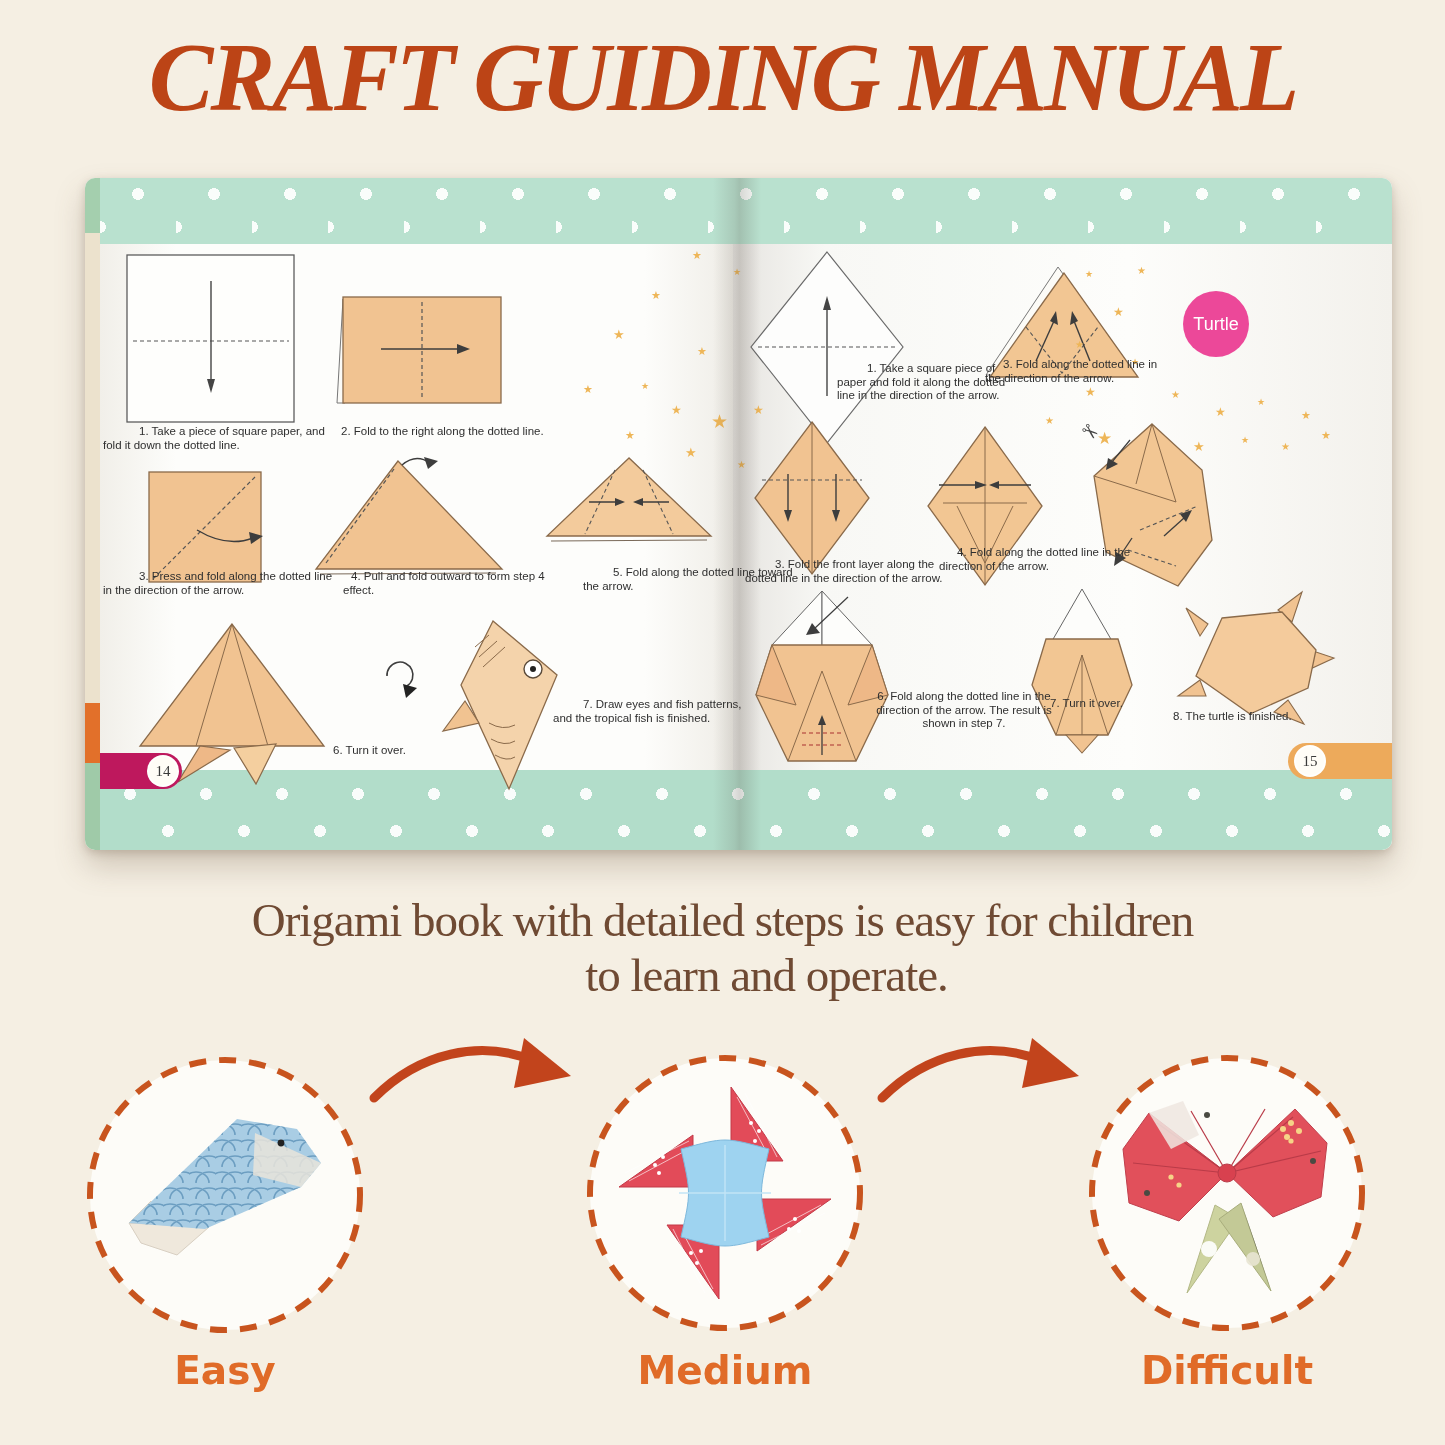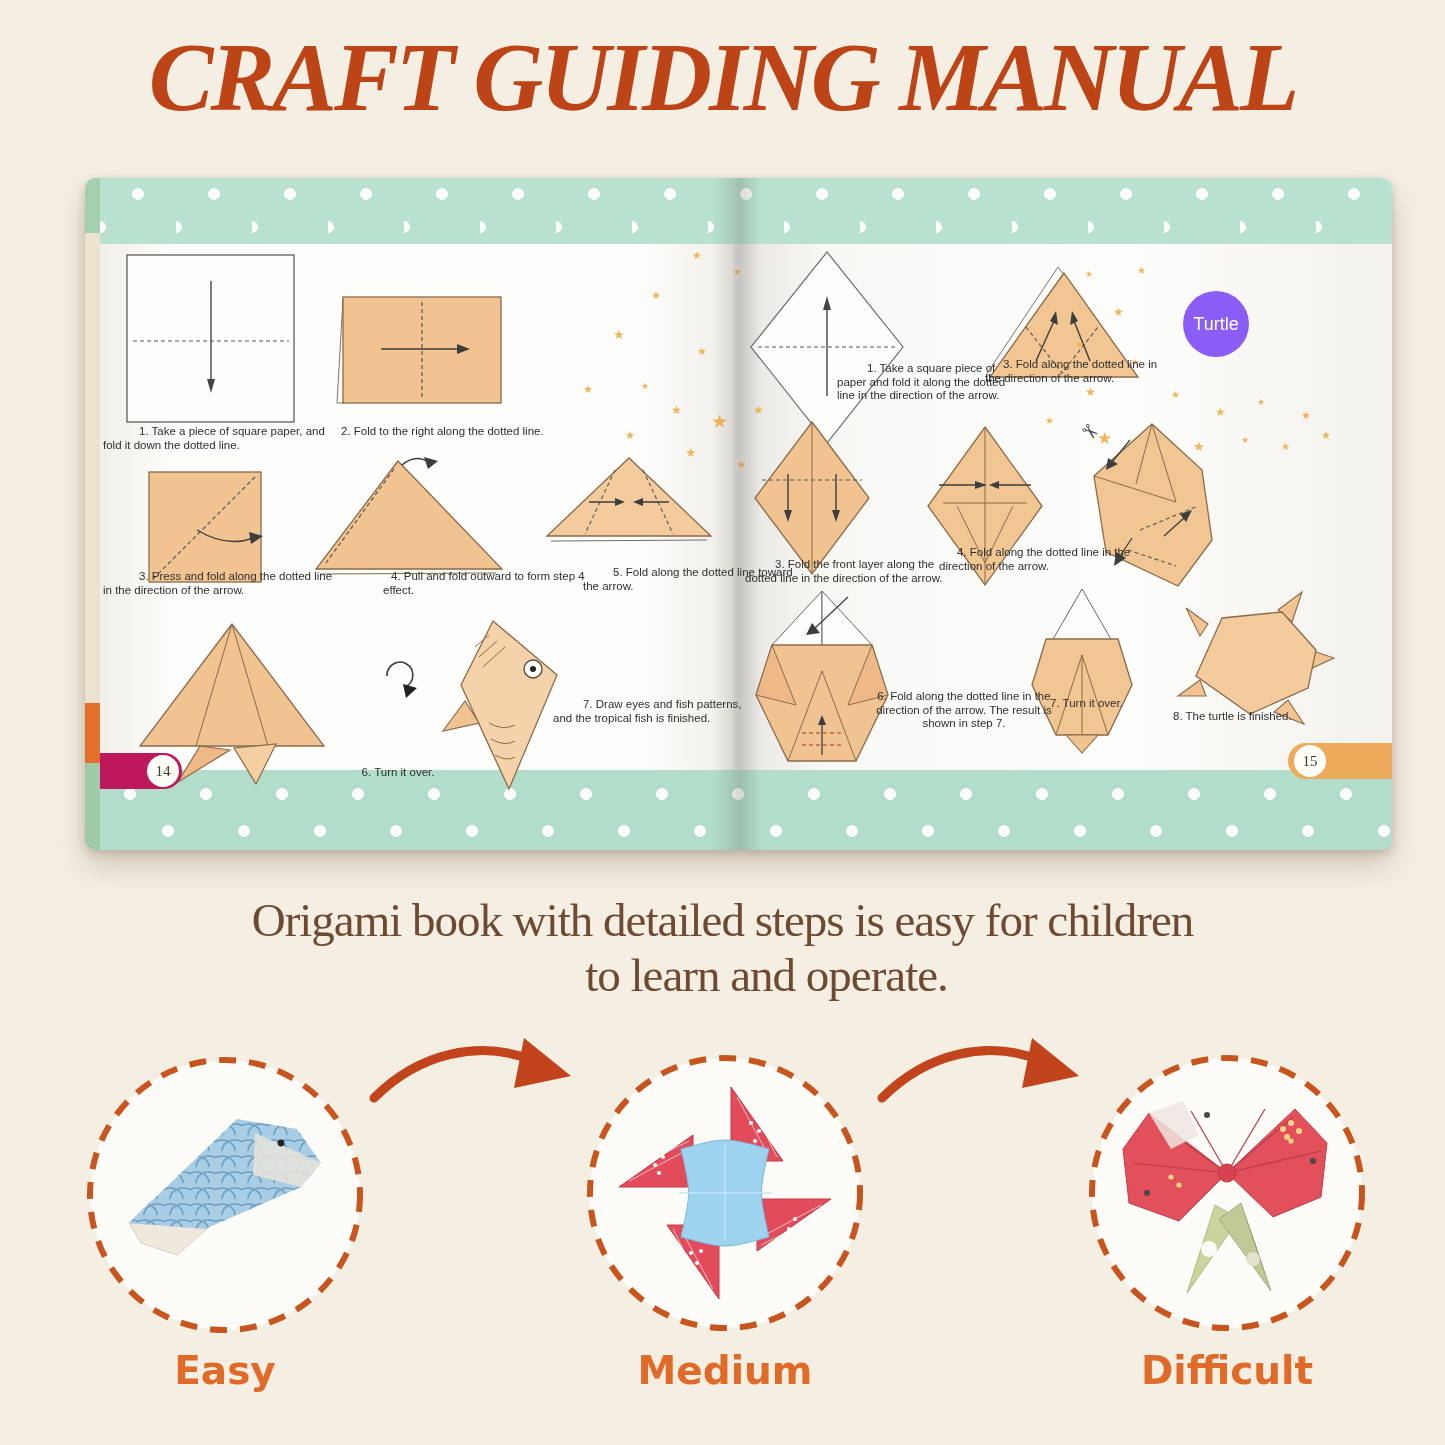--- a/index.html
+++ b/index.html
@@ -43,21 +43,21 @@
   .tab-circle{width:32px;height:32px;border-radius:50%;background:#fffdf6;border:2px solid rgba(255,255,255,.8);
     box-sizing:border-box;display:flex;align-items:center;justify-content:center;
     font-family:"Liberation Serif",serif;font-size:15px;color:#3a3a3a;}
   
   .badge-fish{position:absolute;left:505px;top:103px;width:150px;height:64px;}
   .badge-fish .c1{position:absolute;left:0;top:5px;width:56px;height:56px;border-radius:50%;background:#f2a64b;}
   .badge-fish .c2{position:absolute;left:42px;top:9px;width:48px;height:48px;border-radius:50%;background:#f4b969;}
   .badge-fish .c3{position:absolute;left:84px;top:1px;width:64px;height:64px;border-radius:50%;background:radial-gradient(circle at 35% 35%,#f9dca4,#f2ab55);}
   .badge-label{position:absolute;left:0;top:0;width:100%;height:100%;display:flex;align-items:center;justify-content:center;
     color:#fff;font-size:19px;white-space:nowrap;}
-  .badge-turtle{position:absolute;left:1098px;top:113px;width:66px;height:66px;border-radius:50%;background:#8b5cf6;}
+  .badge-turtle{position:absolute;left:1098px;top:113px;width:66px;height:66px;border-radius:50%;background:#ec4899;}
   
   .caption{position:absolute;font-size:11.5px;line-height:13.5px;color:#2f2f2f;}
   .ind36{text-indent:36px;} .ind30{text-indent:30px;} .ind18{text-indent:18px;} .ind8{text-indent:8px;}
   .ctr{text-align:center;}
   .diag{position:absolute;}
   .star{position:absolute;color:#eeb658;line-height:1;}
   
   .tagline{position:absolute;left:0;width:1445px;text-align:center;
     font-family:"Liberation Serif",serif;color:#6f4a33;font-size:47px;letter-spacing:-1px;white-space:nowrap;}
   .tl1{top:893px;} .tl2{top:948px;padding-left:44px;}
@@ -135,36 +135,36 @@
     <line x1="8" y1="87" x2="164" y2="86" stroke="#7a6a5a" stroke-width="1.2"></line>
     <line x1="72" y1="16" x2="42" y2="80" stroke="#555" stroke-width="1.1" stroke-dasharray="4 3"></line>
     <line x1="100" y1="16" x2="130" y2="80" stroke="#555" stroke-width="1.1" stroke-dasharray="4 3"></line>
     <line x1="46" y1="48" x2="74" y2="48" stroke="#3d3d3d" stroke-width="1.5"></line>
     <polygon points="72,44 72,52 82,48" fill="#3d3d3d"></polygon>
     <line x1="126" y1="48" x2="98" y2="48" stroke="#3d3d3d" stroke-width="1.5"></line>
     <polygon points="100,44 100,52 90,48" fill="#3d3d3d"></polygon>
   </svg>
 
   <div class="caption ind36" style="left:18px;top:392px;width:232px;">3. Press and fold along the dotted line in the direction of the arrow.</div>
-  <div class="caption ind8" style="left:258px;top:392px;width:232px;margin-left:40px;">4. Pull and fold outward to form step 4 effect.</div>
+  <div class="caption ind8" style="left:258px;top:392px;width:232px;">4. Pull and fold outward to form step 4 effect.</div>
   <div class="caption ind30" style="left:498px;top:388px;width:222px;">5. Fold along the dotted line toward the arrow.</div>
 
   <svg class="diag" style="left:45px;top:440px;" width="210" height="170">
     <polygon points="102,6 10,128 194,128" fill="#f1c391" stroke="#8a6a4a" stroke-width="1.3"></polygon>
     <line x1="102" y1="6" x2="66" y2="128" stroke="#8a6a4a" stroke-width="1"></line>
     <line x1="102" y1="6" x2="138" y2="128" stroke="#8a6a4a" stroke-width="1"></line>
     <polygon points="70,128 48,164 100,132" fill="#eeb887" stroke="#8a6a4a" stroke-width="1.2"></polygon>
     <polygon points="104,130 126,166 146,126" fill="#f4cf9f" stroke="#8a6a4a" stroke-width="1.2"></polygon>
   </svg>
 
   <svg class="diag" style="left:288px;top:468px;" width="56" height="52">
     <path d="M14,30 a13,13 0 1 1 20,10" fill="none" stroke="#3d3d3d" stroke-width="1.6"></path>
     <polygon points="30,38 44,42 33,52" fill="#222"></polygon>
   </svg>
-  <div class="caption" style="left:248px;top:588px;width:130px;text-align:center;">6. Turn it over.</div>
+  <div class="caption" style="left:248px;top:566px;width:130px;">6. Turn it over.</div>
 
   <svg class="diag" style="left:352px;top:435px;" width="130" height="186">
     <polygon points="56,8 120,62 72,176 24,72" fill="#f4d3ab" stroke="#8a6a4a" stroke-width="1.3"></polygon>
     <line x1="38" y1="34" x2="52" y2="22" stroke="#8a6a4a" stroke-width="1"></line>
     <line x1="42" y1="44" x2="60" y2="28" stroke="#8a6a4a" stroke-width="1"></line>
     <line x1="46" y1="54" x2="68" y2="34" stroke="#8a6a4a" stroke-width="1"></line>
     <polygon points="28,88 6,118 42,110" fill="#f1c391" stroke="#8a6a4a" stroke-width="1.2"></polygon>
     <circle cx="96" cy="56" r="9" fill="#fff" stroke="#5a4a3a" stroke-width="1.4"></circle>
     <circle cx="96" cy="56" r="3" fill="#222"></circle>
     <path d="M52,110 q14,8 26,2" fill="none" stroke="#8a6a4a" stroke-width="1"></path>

